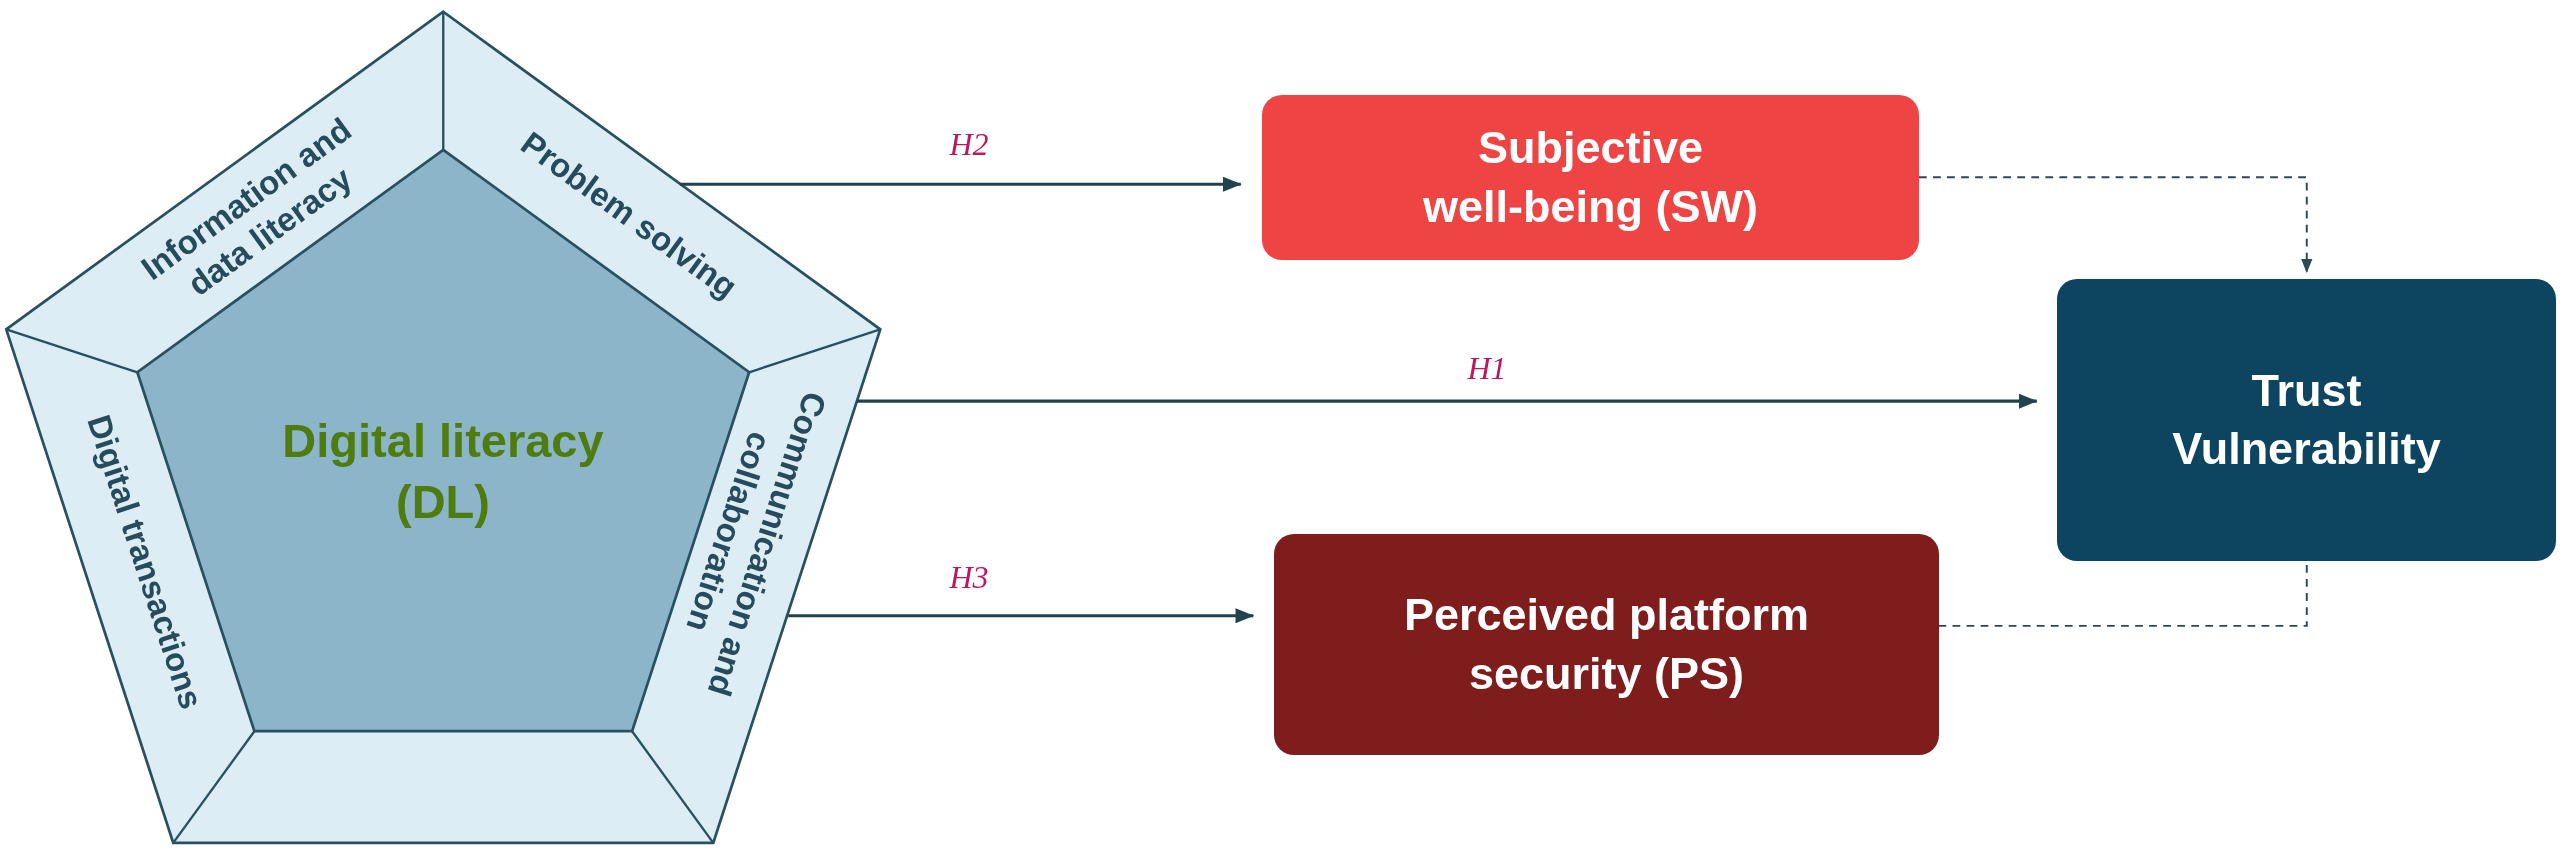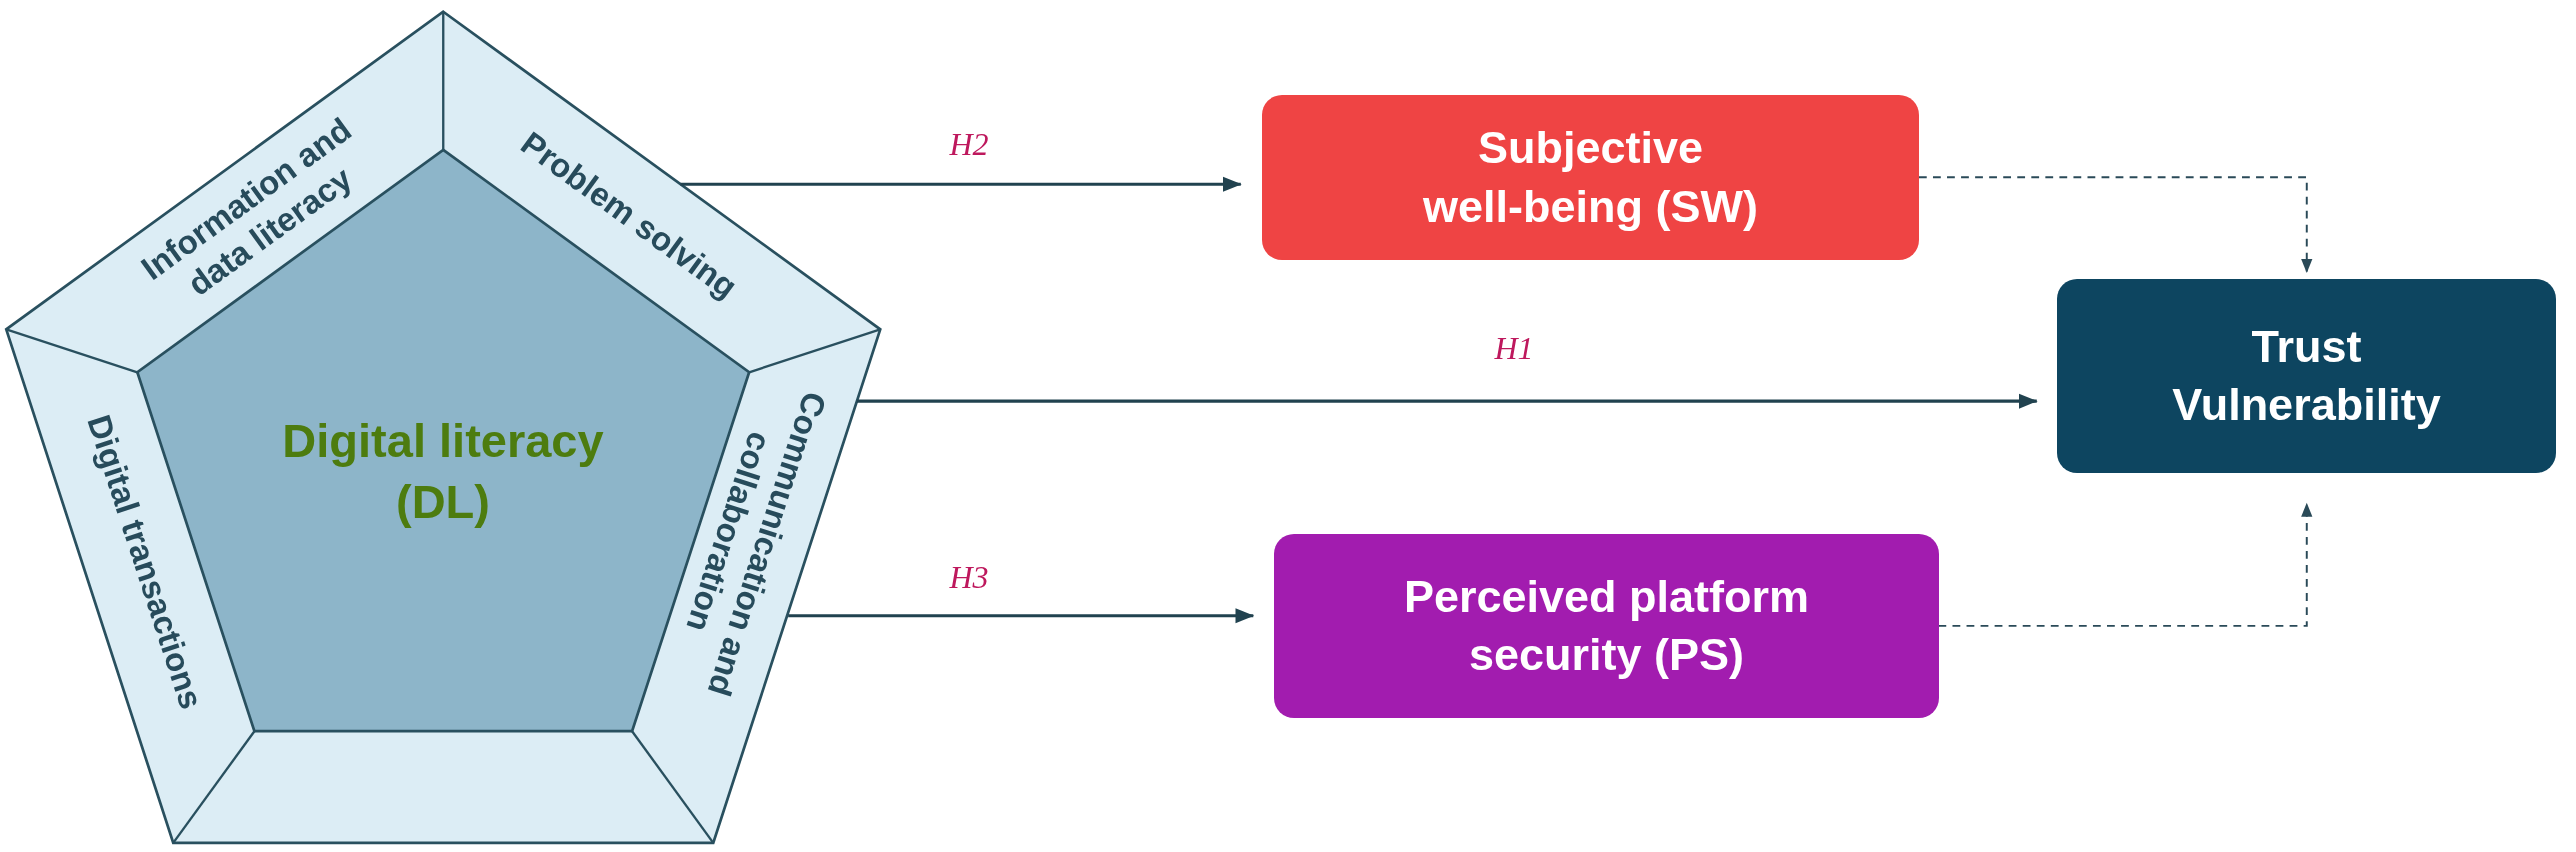--- a/index.html
+++ b/index.html
@@ -53,22 +53,22 @@
     color: #ffffff;
   }
   .box span {
     white-space: pre-line;
     text-align: center;
     font-weight: bold;
     font-size: 45px;
     line-height: 1.3;
   }
   .box-sw   { left: 1262px; top: 95px;  width: 657px; height: 165px; background: #ef4444; }
-  .box-trust{ left: 2057px; top: 279px;  width: 499px; height: 194px; background: #0d4560; }
-  .box-ps   { left: 1274px; top: 534px;  width: 665px; height: 184px; background: #a21caf; }
+  .box-trust{ left: 2057px; top: 279px;  width: 499px; height: 282px; background: #0d4560; }
+  .box-ps   { left: 1274px; top: 534px;  width: 665px; height: 221px; background: #7f1d1d; }
 </style>
 </head>
 <body>
 
 <div class="canvas">
 
   <svg class="abs-svg" width="2576" height="853" viewBox="0 0 3301 1093">
     <defs>
       <marker id="arrow" viewBox="0 0 12 10" refX="10.5" refY="5" markerWidth="30" markerHeight="24" markerUnits="userSpaceOnUse" orient="auto">
         <path d="M1,1 L11,5 L1,9 Z" fill="#21424f"></path>
@@ -107,21 +107,21 @@
 collaboration</div>
 
   <div class="label seg-label" style="left:145px; top:562px; transform:translate(-50%,-50%) rotate(72deg);">Digital transactions</div>
 
 
   <div class="label center-label" style="left:443px; top:471px;">Digital literacy
 (DL)</div>
 
   <div class="label h-label" style="left:969px; top:144px;">H2</div>
 
-  <div class="label h-label" style="left:1487px; top:348px;margin-left:27px;">H1</div>
+  <div class="label h-label" style="left:1487px; top:368px;">H1</div>
 
   <div class="label h-label" style="left:969px; top:577px;text-align:center;">H3</div>
 
   <div class="box box-sw">
     <span>Subjective
 well-being (SW)</span>
   </div>
 
   <div class="box box-trust">
     <span>Trust

